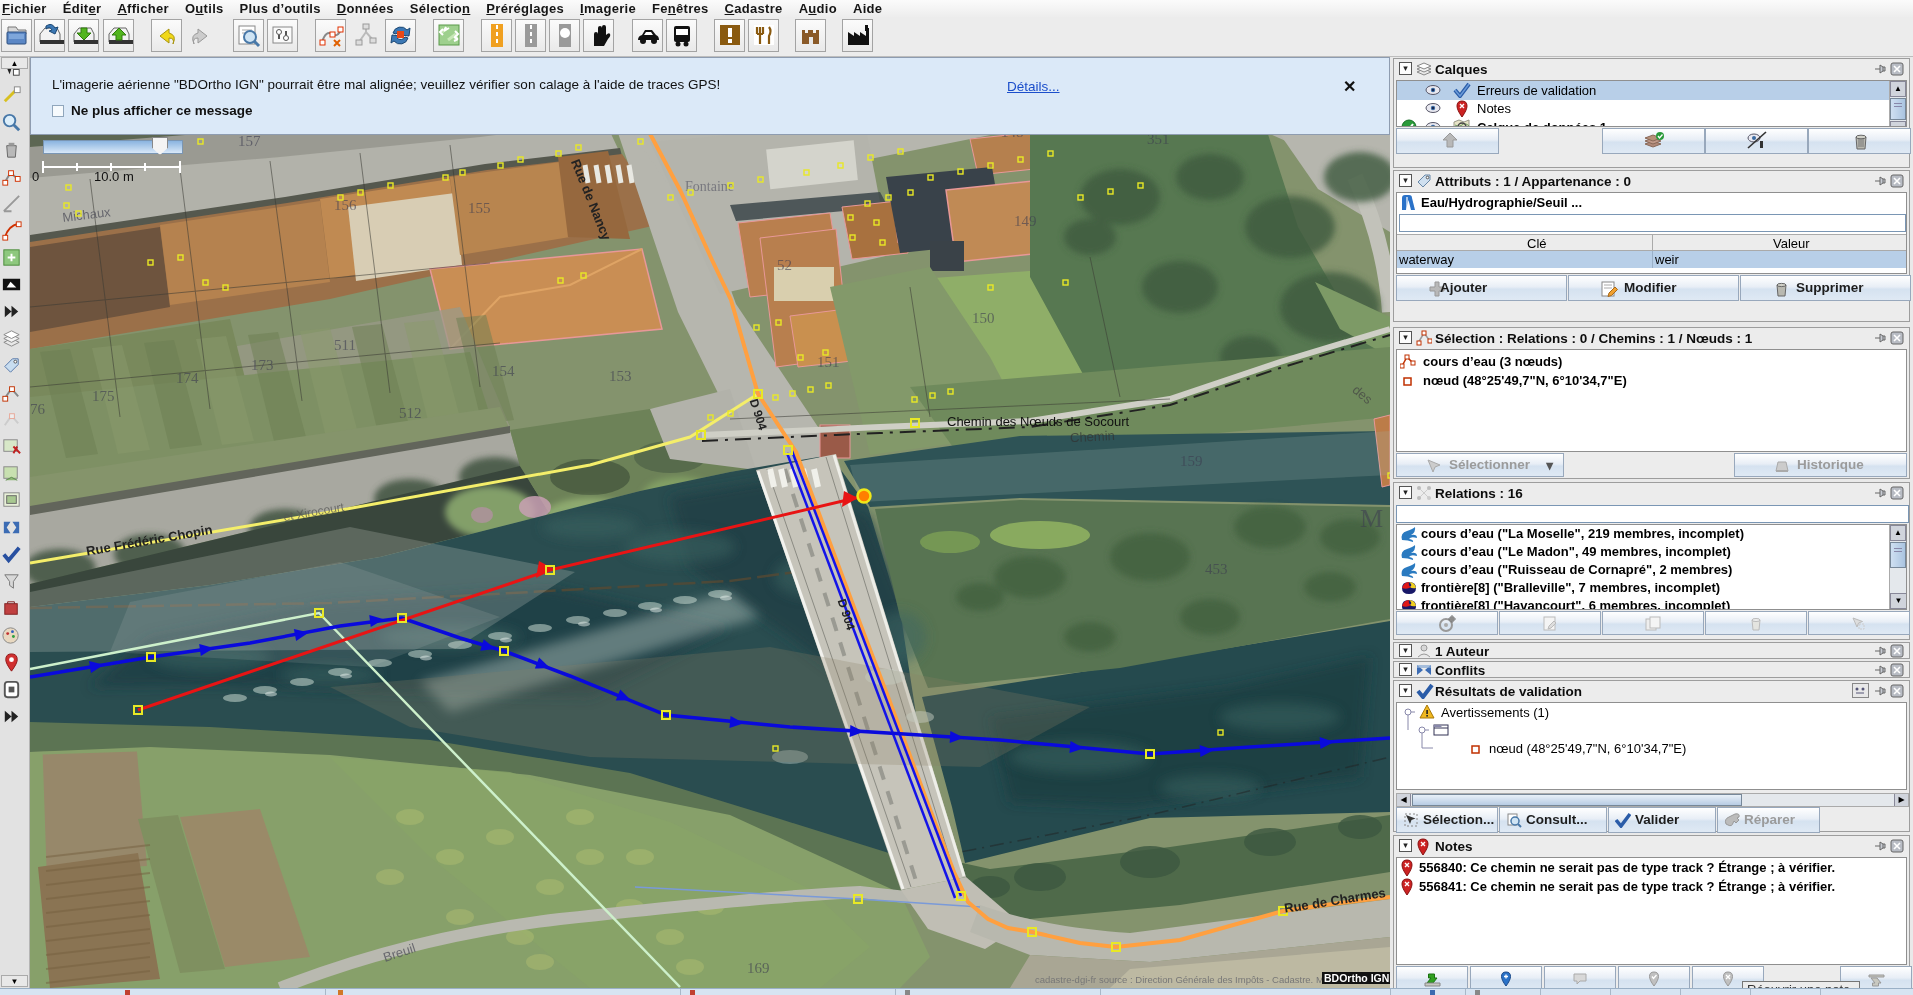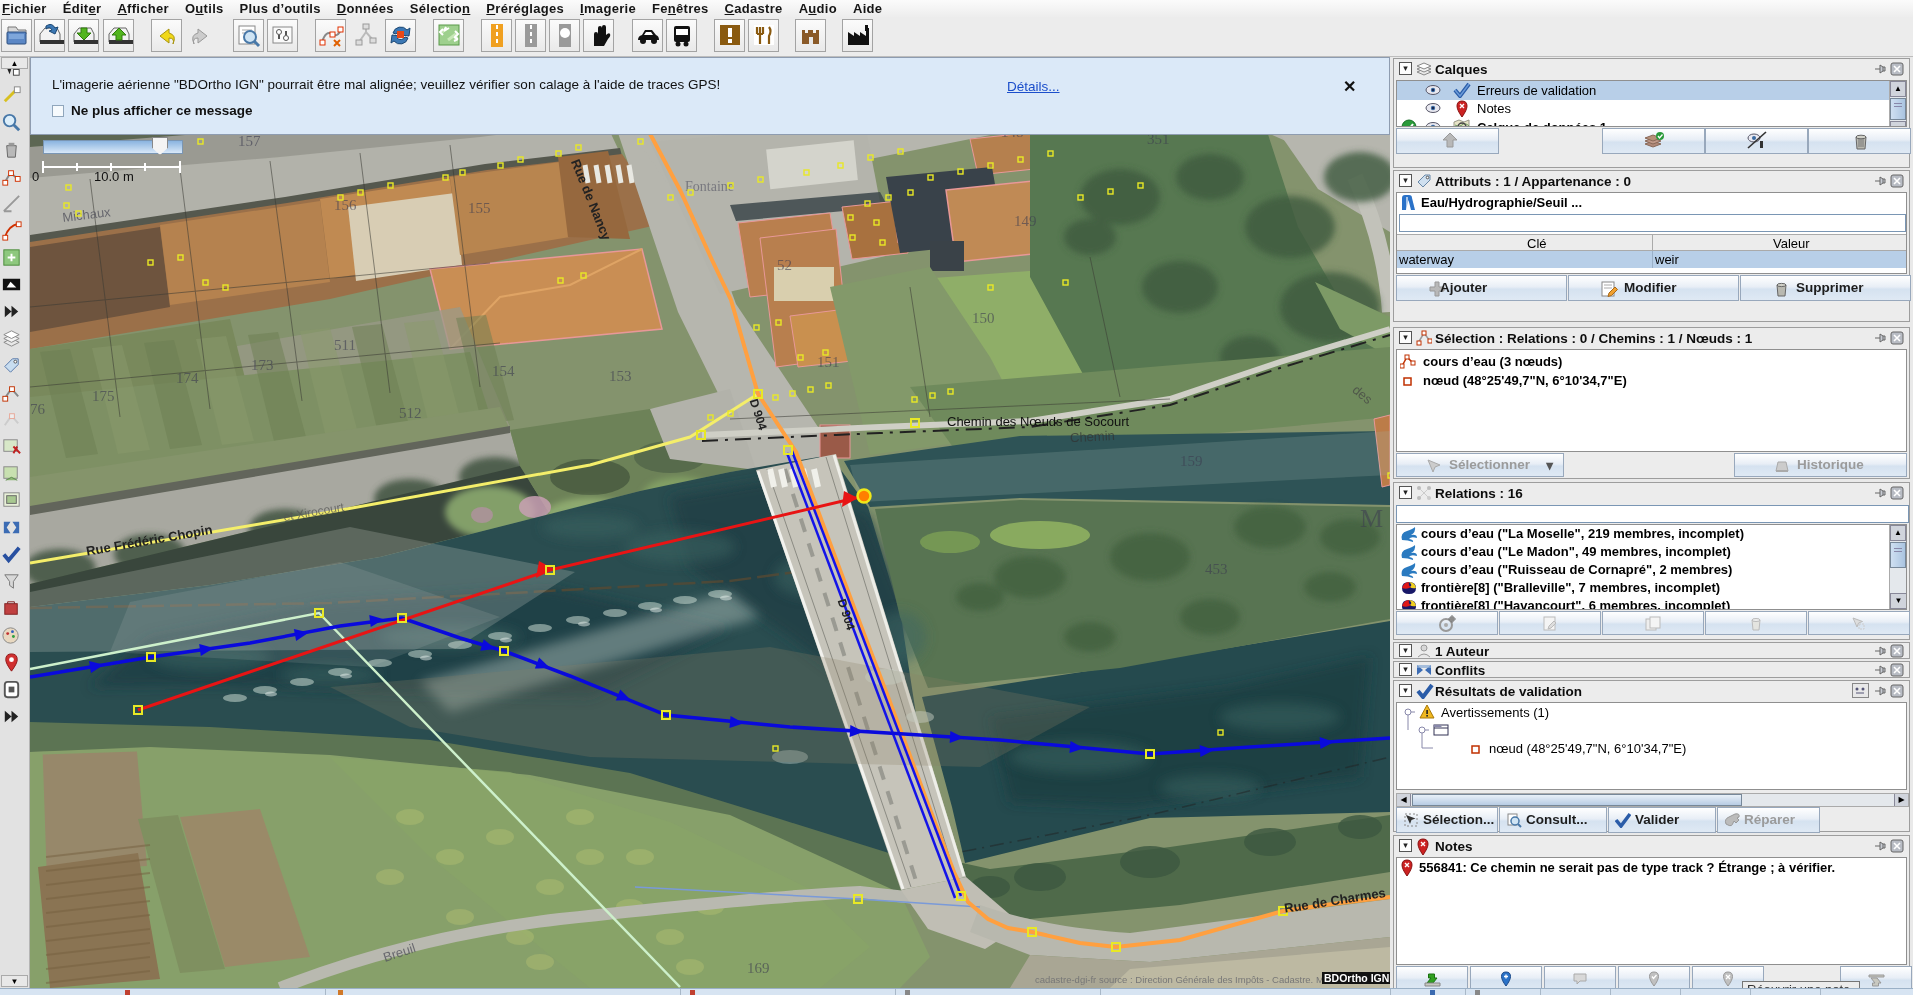--- a/index.html
+++ b/index.html
@@ -1120,20 +1120,27 @@
               <rect x="18" y="1" width="12" height="12" rx="2" fill="#b8bcc4" stroke="#666"></rect>
               <path d="M21 4 l6 6 M27 4 l-6 6" stroke="#fff" stroke-width="1.6"></path>
             </svg></div>
         </div>
 <div class="pbody" style="height:108px">
 <div class="lrow" style="height:19px">
             <span style="position:absolute;left:3px;top:1px"><svg width="14" height="18" viewBox="0 0 14 18" style="">
                 <path d="M7 1 q5 0 5 5 q0 4 -5 11 q-5 -7 -5 -11 q0 -5 5 -5 Z" fill="#cc2222" stroke="#881111"></path>
                 <path d="M5 4 l4 4 M9 4 l-4 4" stroke="#fff" stroke-width="1.4"></path>
               </svg></span>
+            <span style="position:absolute;left:22px;top:2px;font-weight:bold">556840: Ce chemin ne serait pas de type track ? Étrange ; à vérifier.</span>
+          </div>
+<div class="lrow" style="height:19px">
+            <span style="position:absolute;left:3px;top:1px"><svg width="14" height="18" viewBox="0 0 14 18" style="">
+                <path d="M7 1 q5 0 5 5 q0 4 -5 11 q-5 -7 -5 -11 q0 -5 5 -5 Z" fill="#cc2222" stroke="#881111"></path>
+                <path d="M5 4 l4 4 M9 4 l-4 4" stroke="#fff" stroke-width="1.4"></path>
+              </svg></span>
             <span style="position:absolute;left:22px;top:2px;font-weight:bold">556841: Ce chemin ne serait pas de type track ? Étrange ; à vérifier.</span>
           </div>
 </div>
 <div class="btnrow" style="height:26px">
 <div class="jbtn" style="left:0px;width:72px;height:26px"><svg width="18" height="18" viewBox="0 0 18 18" style="margin-top:3px">
               <path d="M4 13 l4 -5 h-2.5 V4 h6 v4 H14 l-4 5 Z" fill="#30a020" stroke="#1a7010"></path>
               <path d="M2 13 h15 v3 H2 Z" fill="#c8c8c0" stroke="#888"></path>
             </svg></div>
 <div class="jbtn" style="left:74px;width:72px;height:26px"><svg width="18" height="18" viewBox="0 0 18 18" style="margin-top:3px">
               <path d="M9 2 q4.5 0 4.5 4.5 q0 3.5 -4.5 9.5 q-4.5 -6 -4.5 -9.5 Q4.5 2 9 2 Z" fill="#2a72c8" stroke="#1a4888"></path>

